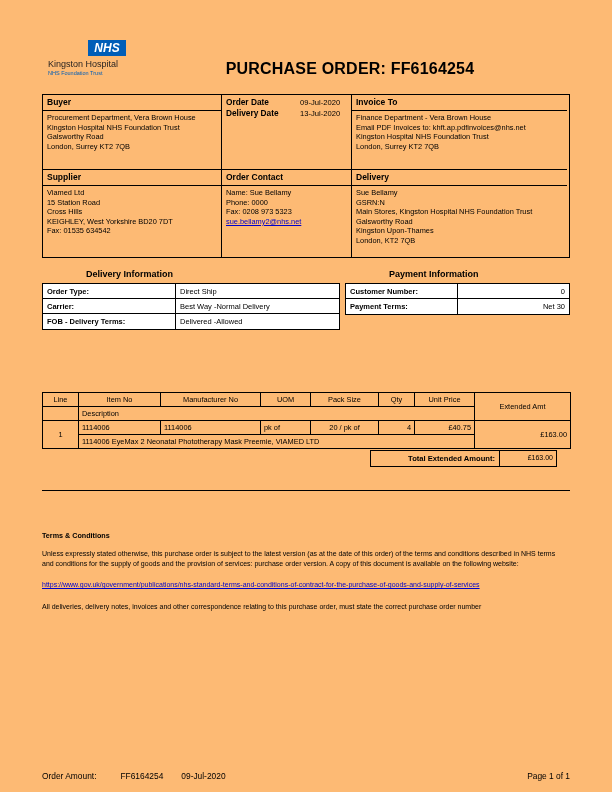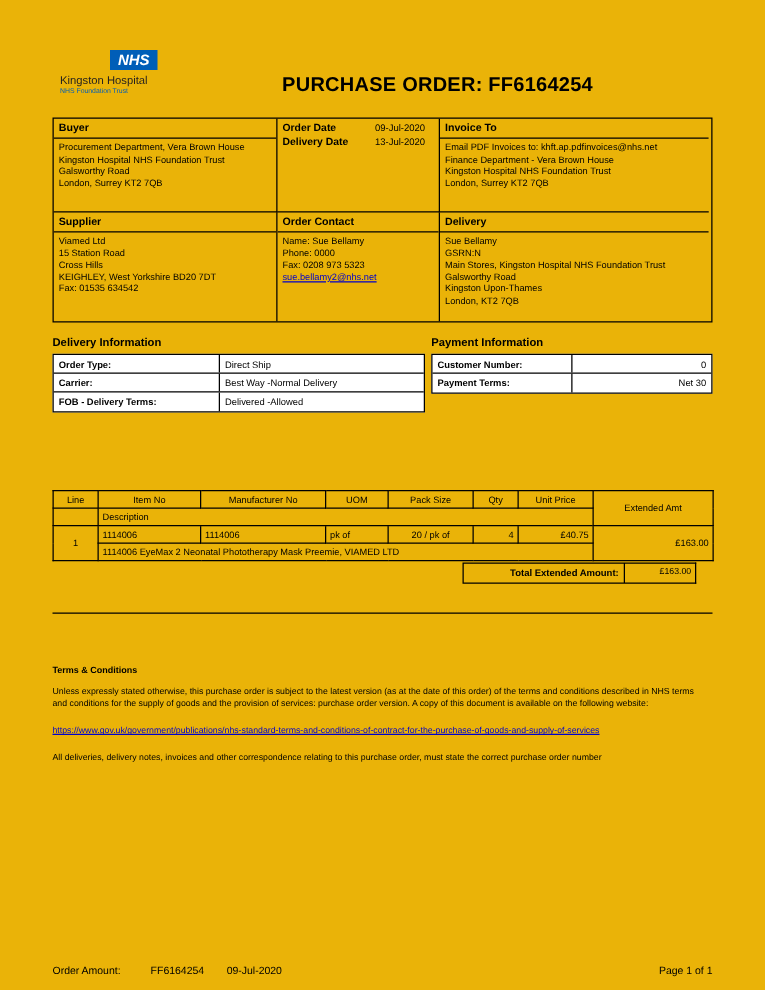--- a/index.html
+++ b/index.html
@@ -1,18 +1,18 @@
 <!DOCTYPE html>
 <html><head>
 <meta charset="utf-8">
 <style>
   * { margin:0; padding:0; box-sizing:border-box; }
   html,body { background:#fff; }
   .page {
-    position:relative; width:612px; height:792px; background:#eab308;
+    position:relative; width:612px; height:792px; background:#fdba74;
     font-family:"Liberation Sans", sans-serif; color:#000; overflow:hidden;
   }
 
   
   .logo { position:absolute; left:48px; top:40px; width:78px; }
   .nhs-box { width:38px; height:16px; background:#005EB8; color:#fff; font-weight:bold;
     font-style:italic; font-size:12px; display:flex; align-items:center; justify-content:center;
     margin-left:auto; }
   .org-name { font-size:9px; margin-top:3px; color:#221f1f; }
   .org-sub { font-size:5.5px; color:#005EB8; margin-top:1px; }
@@ -27,21 +27,21 @@
   .hcell.last-col { border-right:none; }
   .hcell.row2 { border-bottom:none; }
   .cell-head { font-size:8.5px; font-weight:bold; padding:2px 4px 3px; border-bottom:1px solid #000; }
   .cell-body { padding:2px 4px; font-size:7.4px; line-height:9.6px; }
   .dates-cell { padding:2px 4px; }
   .date-row { display:flex; font-size:7.6px; line-height:11px; }
   .date-label { font-weight:bold; width:74px; font-size:8.3px; }
   a.doc-link, .doc-link { color:#0000cc; text-decoration:underline; cursor:pointer; }
 
   
-  .info-title { position:absolute; font-size:9px; font-weight:bold; }
+  .info-title { position:absolute; font-size:9px; font-weight:bold;margin-left:44px; }
   .info-table { position:absolute; border:1px solid #000; background:#fff; }
   .info-row { display:flex; border-bottom:1px solid #000; height:15px; }
   .info-row:last-child { border-bottom:none; }
   .info-label { border-right:1px solid #000; font-weight:bold; font-size:7.5px; padding:3px 4px; }
   .info-value { flex:1; font-size:7.5px; padding:3px 4px; }
   .di { left:42px; top:283px; width:298px; }
   .di .info-label { width:133px; }
   .pi { left:345px; top:283px; width:225px; }
   .pi .info-label { width:112px; }
   .pi .info-value { text-align:right; }
@@ -108,22 +108,22 @@
       </div>
       <div class="date-row">
         <span class="date-label">Delivery Date</span>
         <span class="date-value">13-Jul-2020</span>
       </div>
     </div>
 
     <div class="hcell last-col">
       <div class="cell-head">Invoice To</div>
       <div class="cell-body">
+        <div>Finance Department - Vera Brown House</div>
         <div>Email PDF Invoices to: khft.ap.pdfinvoices@nhs.net</div>
-        <div>Finance Department - Vera Brown House</div>
         <div>Kingston Hospital NHS Foundation Trust</div>
         <div>London, Surrey KT2 7QB</div>
       </div>
     </div>
 
     <div class="hcell row2">
       <div class="cell-head">Supplier</div>
       <div class="cell-body">
         <div>Viamed Ltd</div>
         <div>15 Station Road</div>

